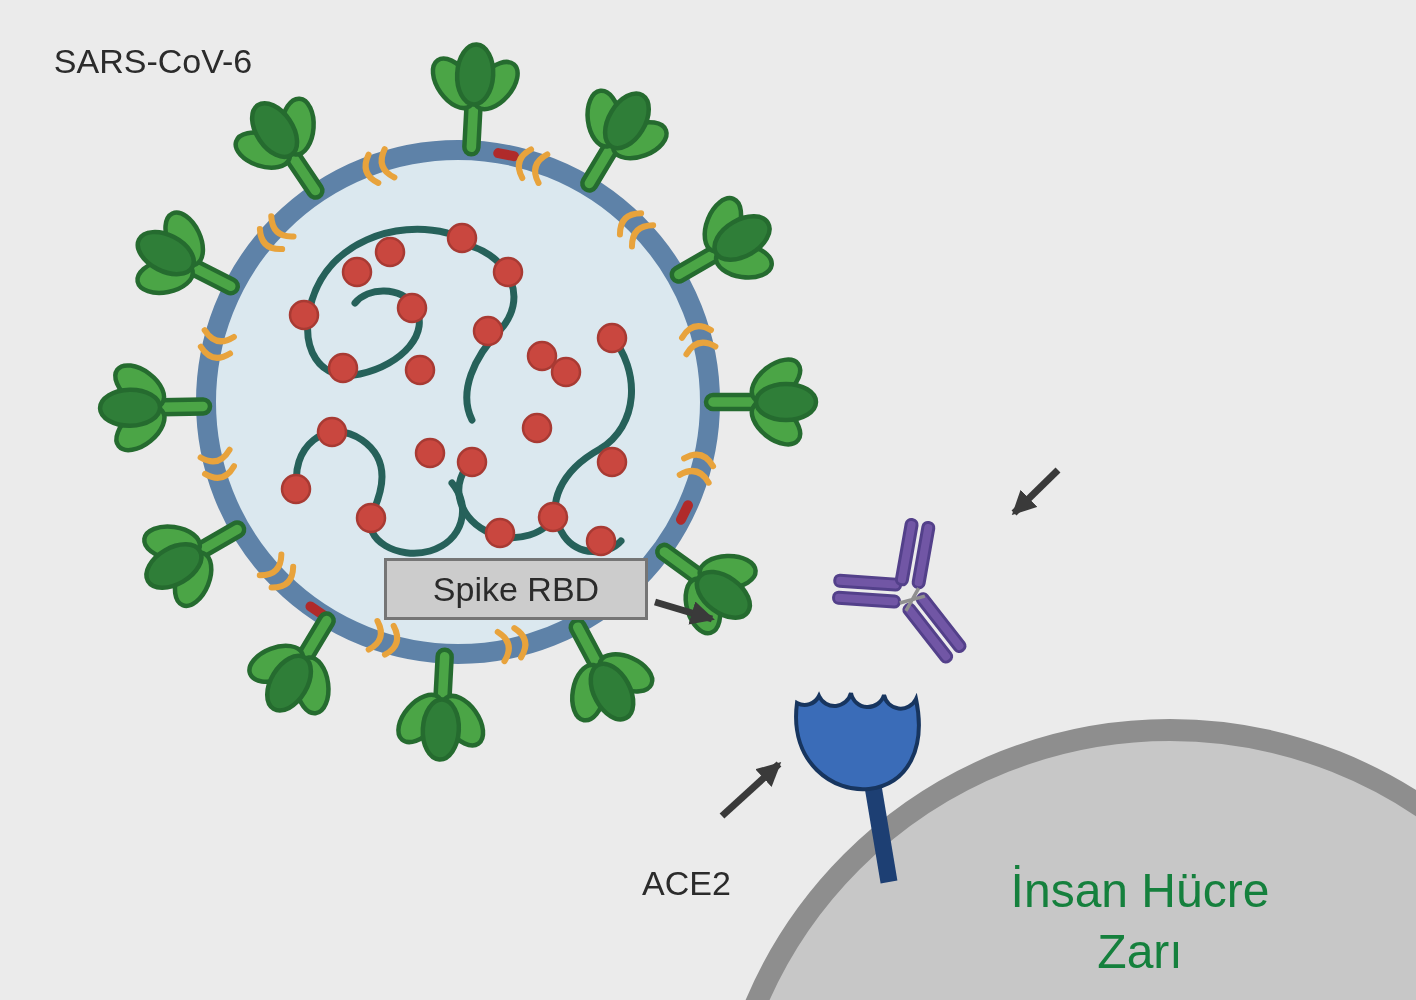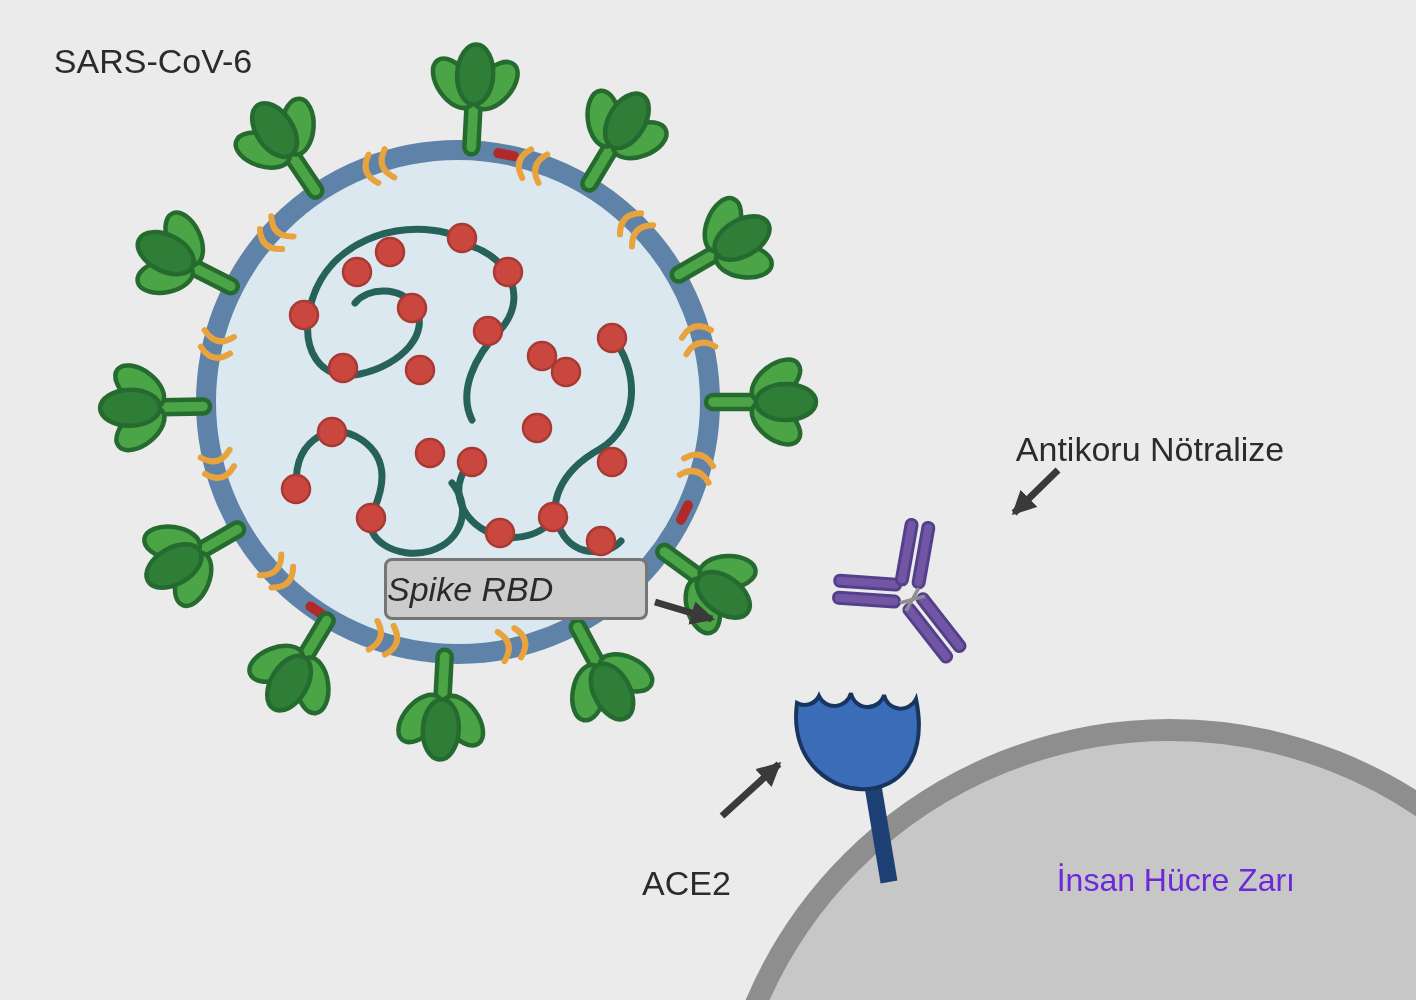--- a/index.html
+++ b/index.html
@@ -29,27 +29,26 @@
   .cell { fill: var(--cell-gray, #c7c7c7); stroke: var(--cell-border-gray, #8e8e8e); stroke-width: 22; }
 
   
   .arrow { stroke: var(--arrow-dark, #3a3a3a); stroke-width: 7; fill: none; }
   .arrow-head { fill: var(--arrow-dark, #3a3a3a); }
 
   
   .label { position:absolute; color: var(--text-dark, #2b2b2b); line-height: 1.28; }
   .rbd-box {
     position:absolute;
-    display:flex; align-items:center; justify-content:flex-start;
+    display:flex; align-items:center; justify-content:center;
     background: var(--label-box-gray, #cccccc);
     border: 3px solid var(--label-box-border, #757575);
-    border-radius: 8px;
+    border-radius: 0;
     font-size: 34px;
     color: var(--text-dark, #2b2b2b);
-    font-style: italic;
   }
 </style>
 </head>
 <body>
 
 <div class="stage">
 
   <svg class="scene" width="1416" height="1000" viewBox="0 0 1416 1000">
     <defs>
       <g id="spike-def">
@@ -175,24 +174,23 @@
 
   <div class="label" style="left:38px; top:40px; width:230px; text-align:center; font-size:34px;">
     <div>SARS-CoV-6</div>
   </div>
 
   <div class="rbd-box" style="left:384px; top:558px; width:264px; height:62px;">
     <span>Spike RBD</span>
   </div>
 
   <div class="label" style="left:985px; top:428px; width:330px; text-align:center; font-size:34px;">
-    <div>Antikoru Nötralize</div>
   </div>
 
   <div class="label" style="left:642px; top:862px; font-size:34px;">
     <span>ACE2</span>
   </div>
 
-  <div class="label" style="left:985px; top:860px; width:310px; text-align:right; font-size:32px; color:#6d28d9;">
+  <div class="label" style="left:985px; top:860px; width:310px; text-align:center; font-size:48px; color:#15803d;">
     <span>İnsan Hücre Zarı</span>
   </div>
 
 </div>
 
 </body></html>

